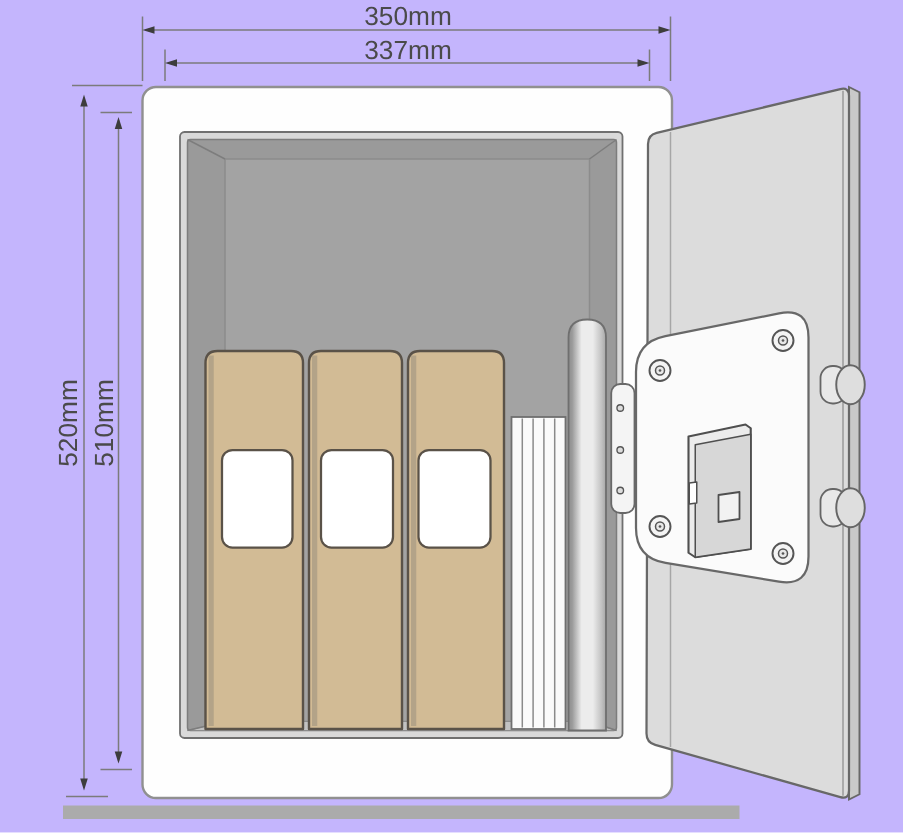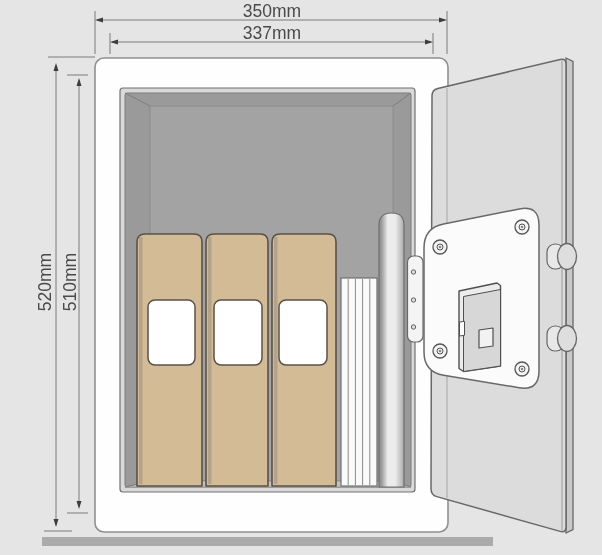--- a/index.html
+++ b/index.html
@@ -1,16 +1,16 @@
 <!DOCTYPE html>
 <html><head>
 <meta charset="utf-8">
 <style>
   html,body{margin:0;padding:0;background:#ffffff;}
-  .stage{position:relative;width:602px;height:555px;background:#e5e5e5;overflow:hidden;
+  .stage{position:relative;width:602px;height:555px;background:#c4b5fd;overflow:hidden;
          font-family:"Liberation Sans", sans-serif;}
   svg{display:block;}
   text.dim{font-family:"Liberation Sans", sans-serif;font-size:17.5px;fill:#4a4a4a;}
 </style>
 </head>
 <body>
 
 <div class="stage">
 <svg width="602" height="555" viewBox="0 0 602 555" xmlns="http://www.w3.org/2000/svg">
   <defs>

